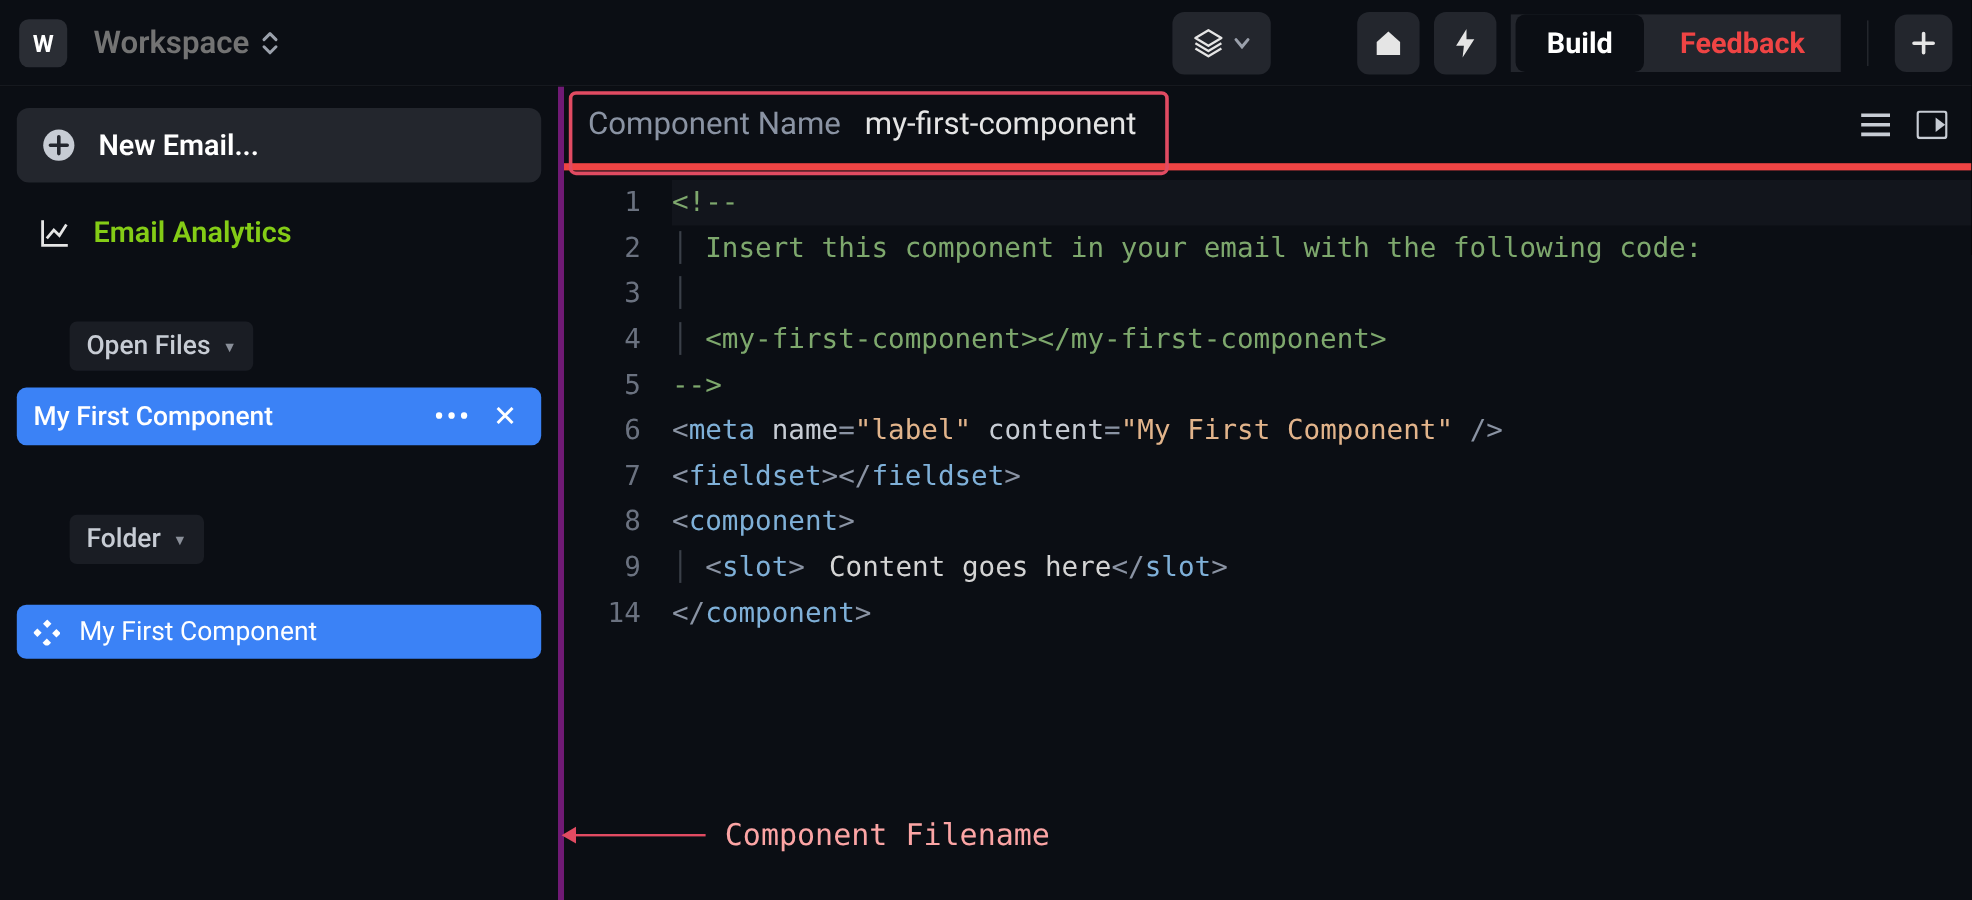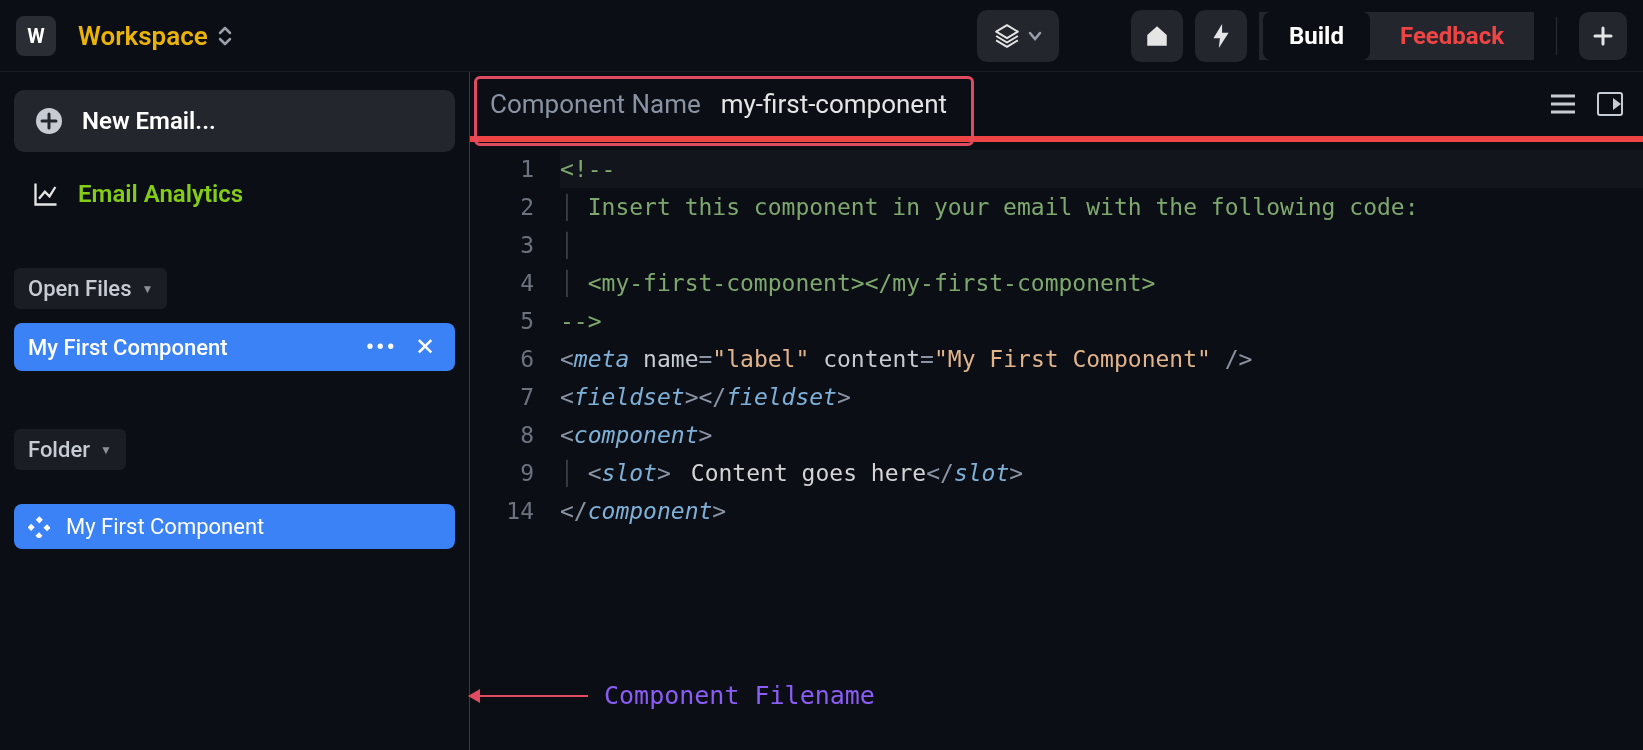--- a/index.html
+++ b/index.html
@@ -31,21 +31,21 @@
   font-size: 20px;
   color: #fff;
 }
 .workspace-switch {
   display: flex; align-items: center;
   gap: 10px;
   padding: 6px 10px;
   border-radius: 6px;
   font-size: 26px;
   font-weight: 600;
-  color: #eab308;
+  color: #737373;
   cursor: pointer;
 }
 .updown-icon { display: flex; flex-direction: column; line-height: 6px; color: #8a8f99; font-size: 12px; }
 .icon-btn {
   width: 52px; height: 52px;
   background: #23262d;
   border-radius: 10px;
   display: flex; align-items: center; justify-content: center;
   cursor: pointer;
   color: #e5e5e5;
@@ -76,21 +76,21 @@
   font-weight: 700;
   color: #ef4444;
   cursor: pointer;
 }
 .tab.active { background: #0b0e14; color: #fff; }
 .vbar { width: 1px; height: 38px; background: #2a2d34; margin: 0 10px; }
 .main { display: flex; flex: 1; overflow: hidden; }
 .sidebar {
   width: 470px;
   background: #0b0e14;
-  border-right: 1px solid #701a75;
+  border-right: 5px solid #701a75;
   padding: 18px 14px;
   display: flex;
   flex-direction: column;
   gap: 14px;
 }
 .new-email {
   display: flex; align-items: center; gap: 18px;
   background: #23262d;
   border-radius: 10px;
   padding: 16px 20px;
@@ -111,20 +111,21 @@
 .section-hdr {
   display: inline-flex; align-items: center; gap: 10px;
   background: #1a1d24;
   color: #c7ccd4;
   font-size: 22px;
   font-weight: 500;
   padding: 8px 14px;
   border-radius: 6px;
   cursor: pointer;
   width: fit-content;
+  margin-left: 44px;
 }
 .section-hdr .tri { font-size: 12px; color: #8a8f99; }
 .open-file {
   display: flex; align-items: center;
   background: #3b82f6;
   color: #fff;
   border-radius: 8px;
   padding: 10px 14px;
   font-size: 22px;
   font-weight: 500;
@@ -176,32 +177,32 @@
   text-align: right;
   padding-right: 18px;
   user-select: none;
 }
 .gutter .ln { height: 38px; }
 .code { flex: 1; padding-left: 8px; color: #d4d4d4; white-space: pre; }
 .code .line { height: 38px; display: block; }
 .line.hl { background: #12151c; }
 .c-comment { color: #7ea86d; }
 .c-punct { color: #8a93a3; }
-.c-tag { color: #7fb0d8; font-style: italic; }
+.c-tag { color: #7fb0d8; }
 .c-attr { color: #c7ccd4; }
 .c-str { color: #e2b48b; }
 .c-text { color: #d4d4d4; margin-left: 20px; }
 .vline { color: #3a3f48; }
 .annot {
   position: absolute;
   bottom: 40px;
   left: 0px;
   display: flex;
   align-items: center;
-  color: #8b5cf6;
+  color: #fca5a5;
   font-family: 'Menlo','Consolas',monospace;
   font-size: 25px;
 }
 .annot .arrow-line { width: 118px; height: 2px; background: #e14b62; position: relative; margin-right: 16px; }
 .annot .arrow-line::before {
   content: ''; position: absolute; left: -2px; top: -6px;
   border-right: 12px solid #e14b62; border-top: 7px solid transparent; border-bottom: 7px solid transparent;
 }
 svg { display: block; }
 </style>

